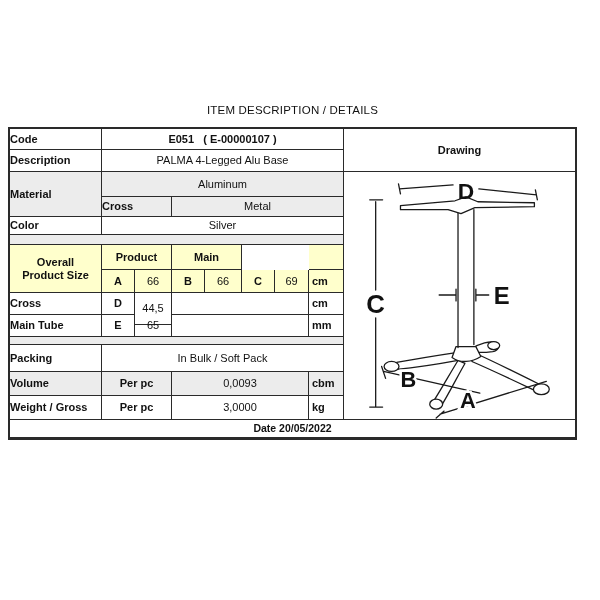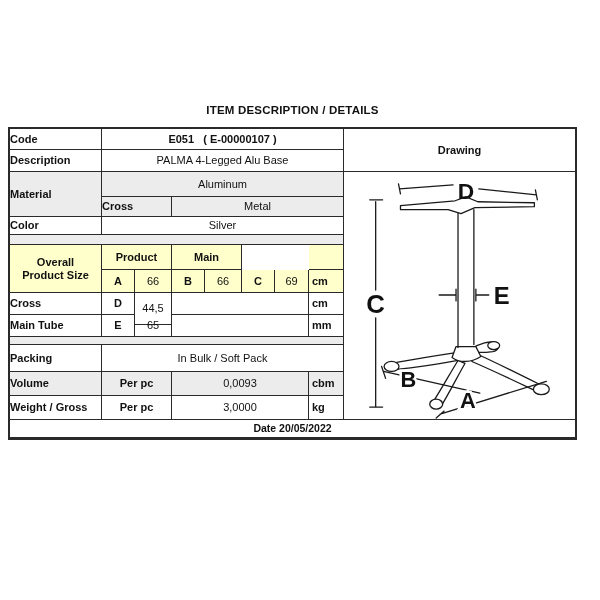--- a/index.html
+++ b/index.html
@@ -1,19 +1,19 @@
 <!DOCTYPE html>
 <html style="--highlight: #ffffcc; --shaded: #ececec; --border: #2a2a2a;"><head>
 <meta charset="utf-8">
 <style>
   html,body{margin:0;padding:0;background:#fff;}
   #page{position:relative;width:600px;height:600px;background:#fff;
         font-family:"Liberation Sans",sans-serif;color:#111;overflow:hidden;}
   #doc-title{position:absolute;left:8px;top:104px;width:569px;text-align:center;
-        font-size:11.5px;font-weight:bold;letter-spacing:.2px;}
+        font-size:11.5px;font-weight:normal;letter-spacing:.2px;}
   #spec-table{position:absolute;left:8px;top:127px;width:569px;height:313px;
         box-sizing:border-box;border:2px solid var(--border);border-bottom-width:3px;}
   .cell{position:absolute;box-sizing:border-box;
         border-right:1px solid var(--border);border-bottom:1px solid var(--border);
         display:flex;align-items:center;font-size:11px;line-height:1.15;}
   .lbl{font-weight:bold;}
   .ctr{justify-content:center;text-align:center;}
   .b{font-weight:bold;}
   .unit{font-weight:bold;padding-left:3px;}
   .gray{background:var(--shaded);}

